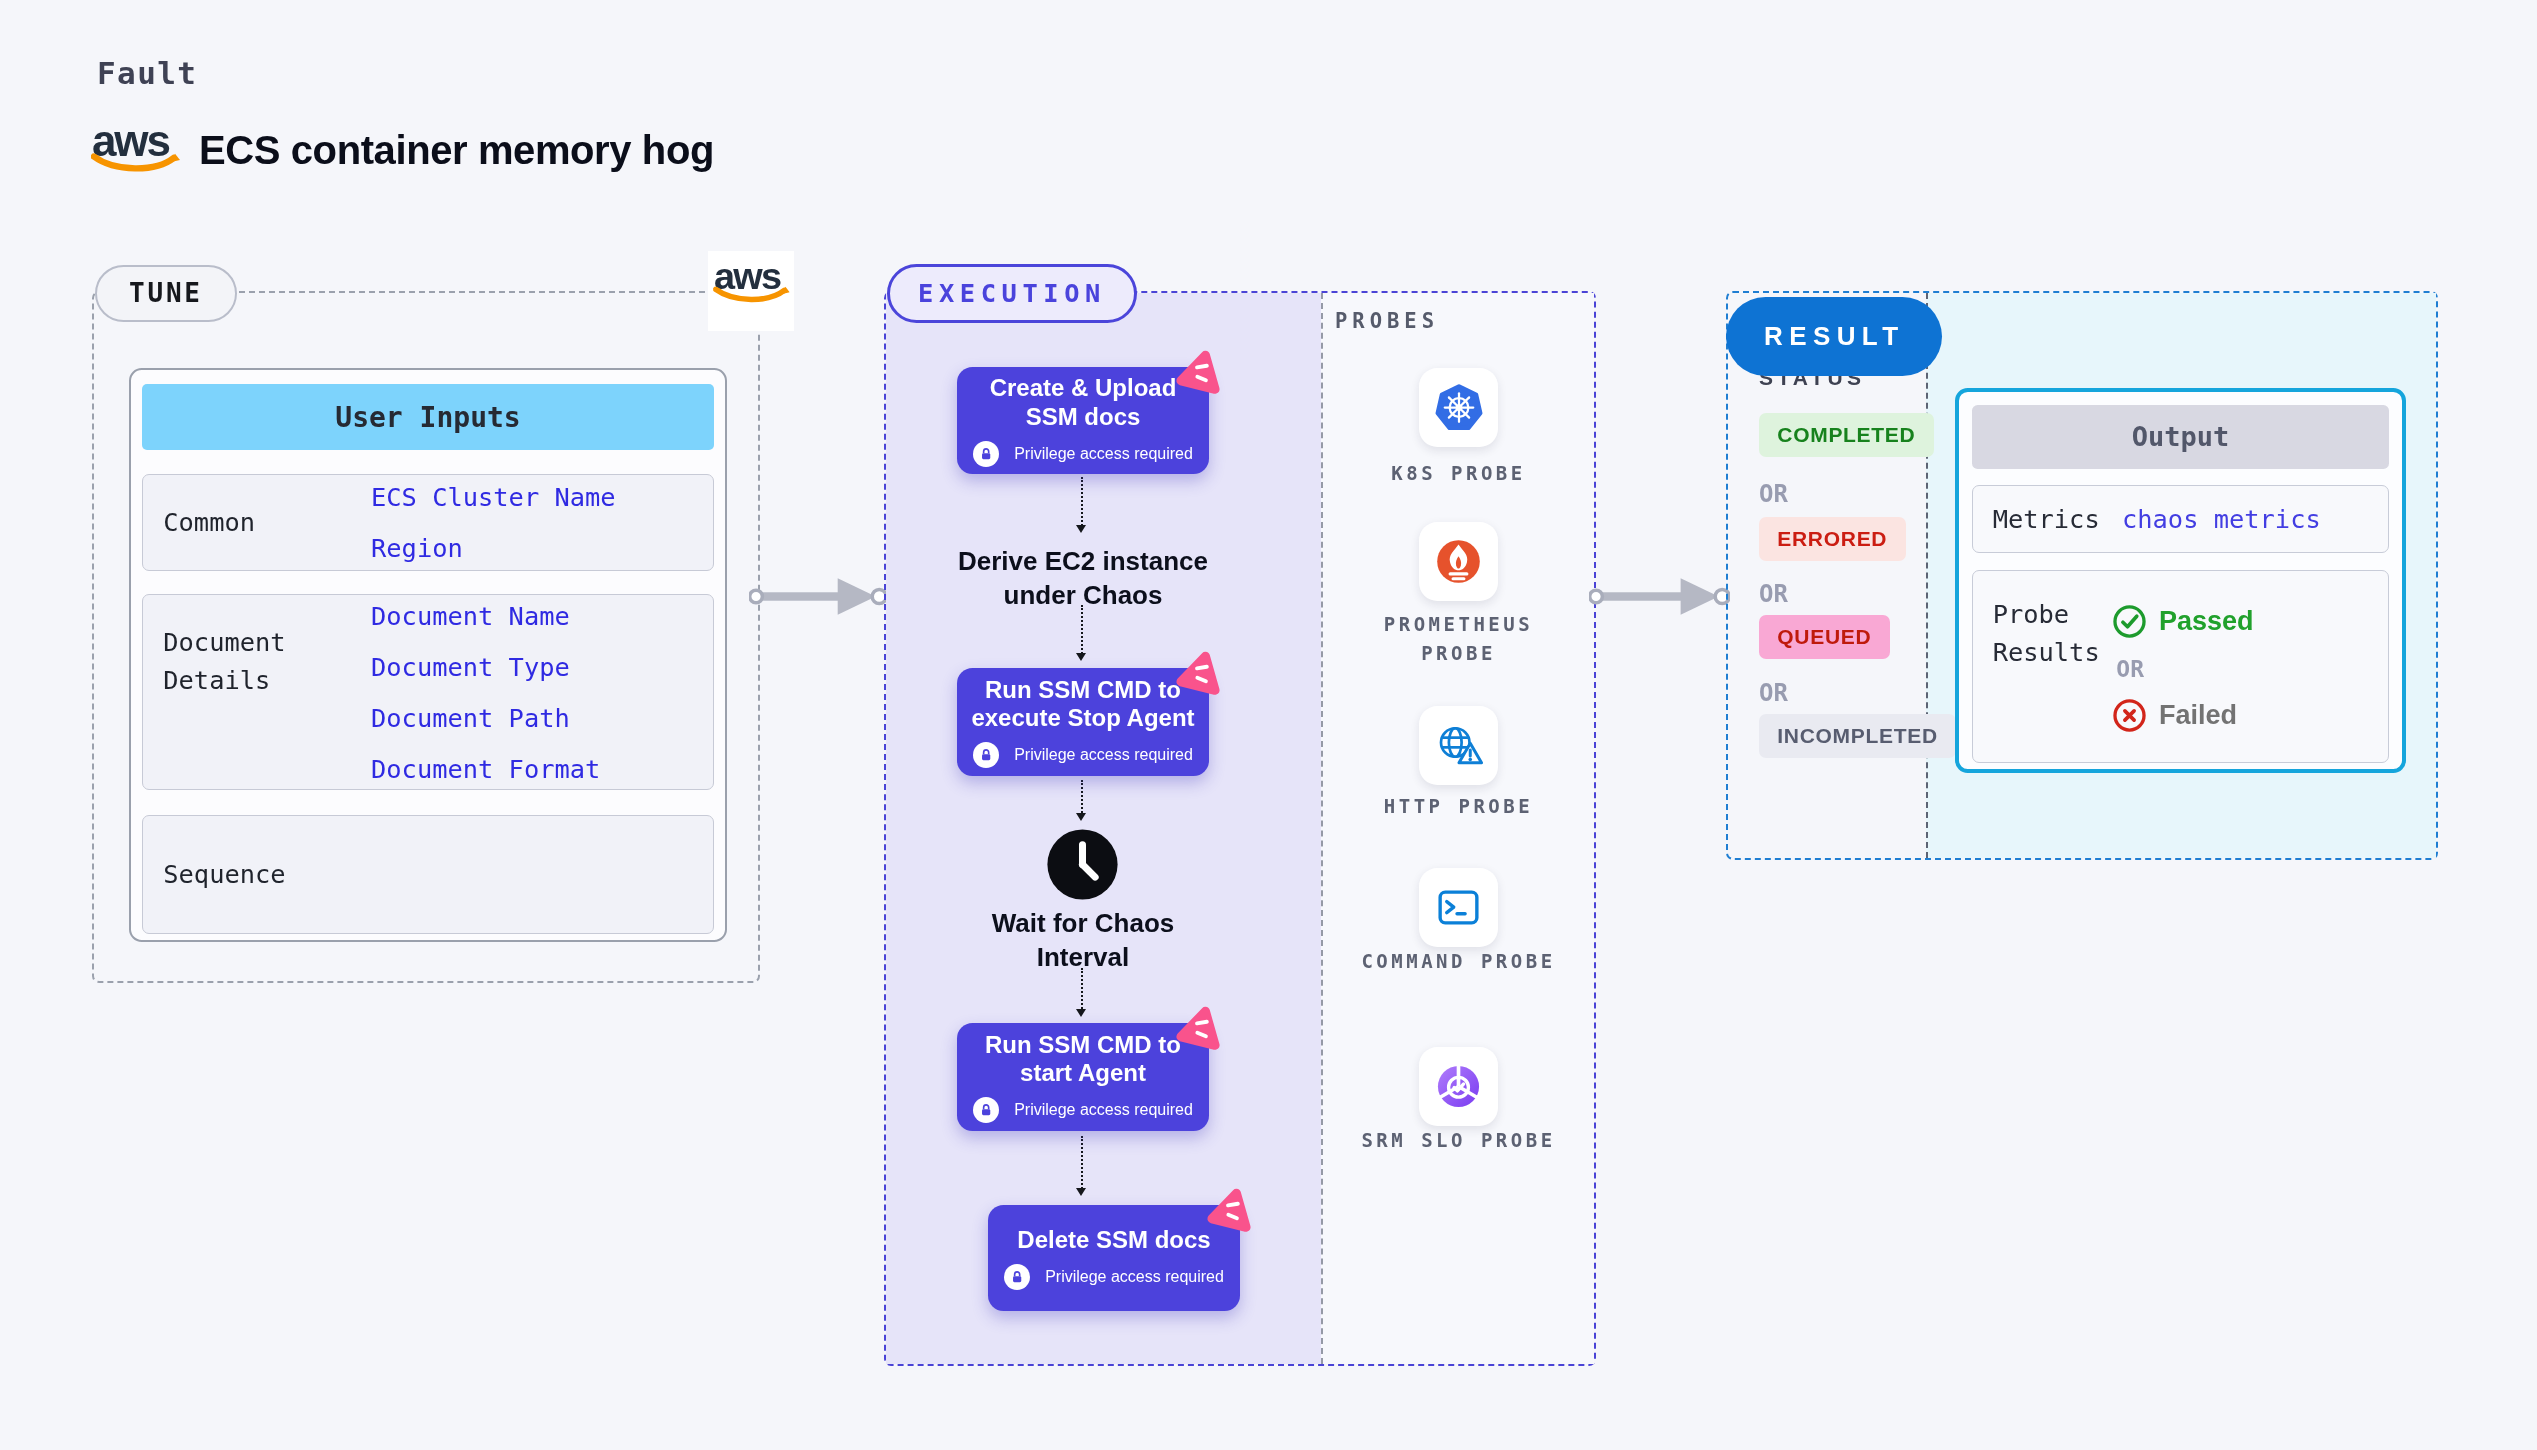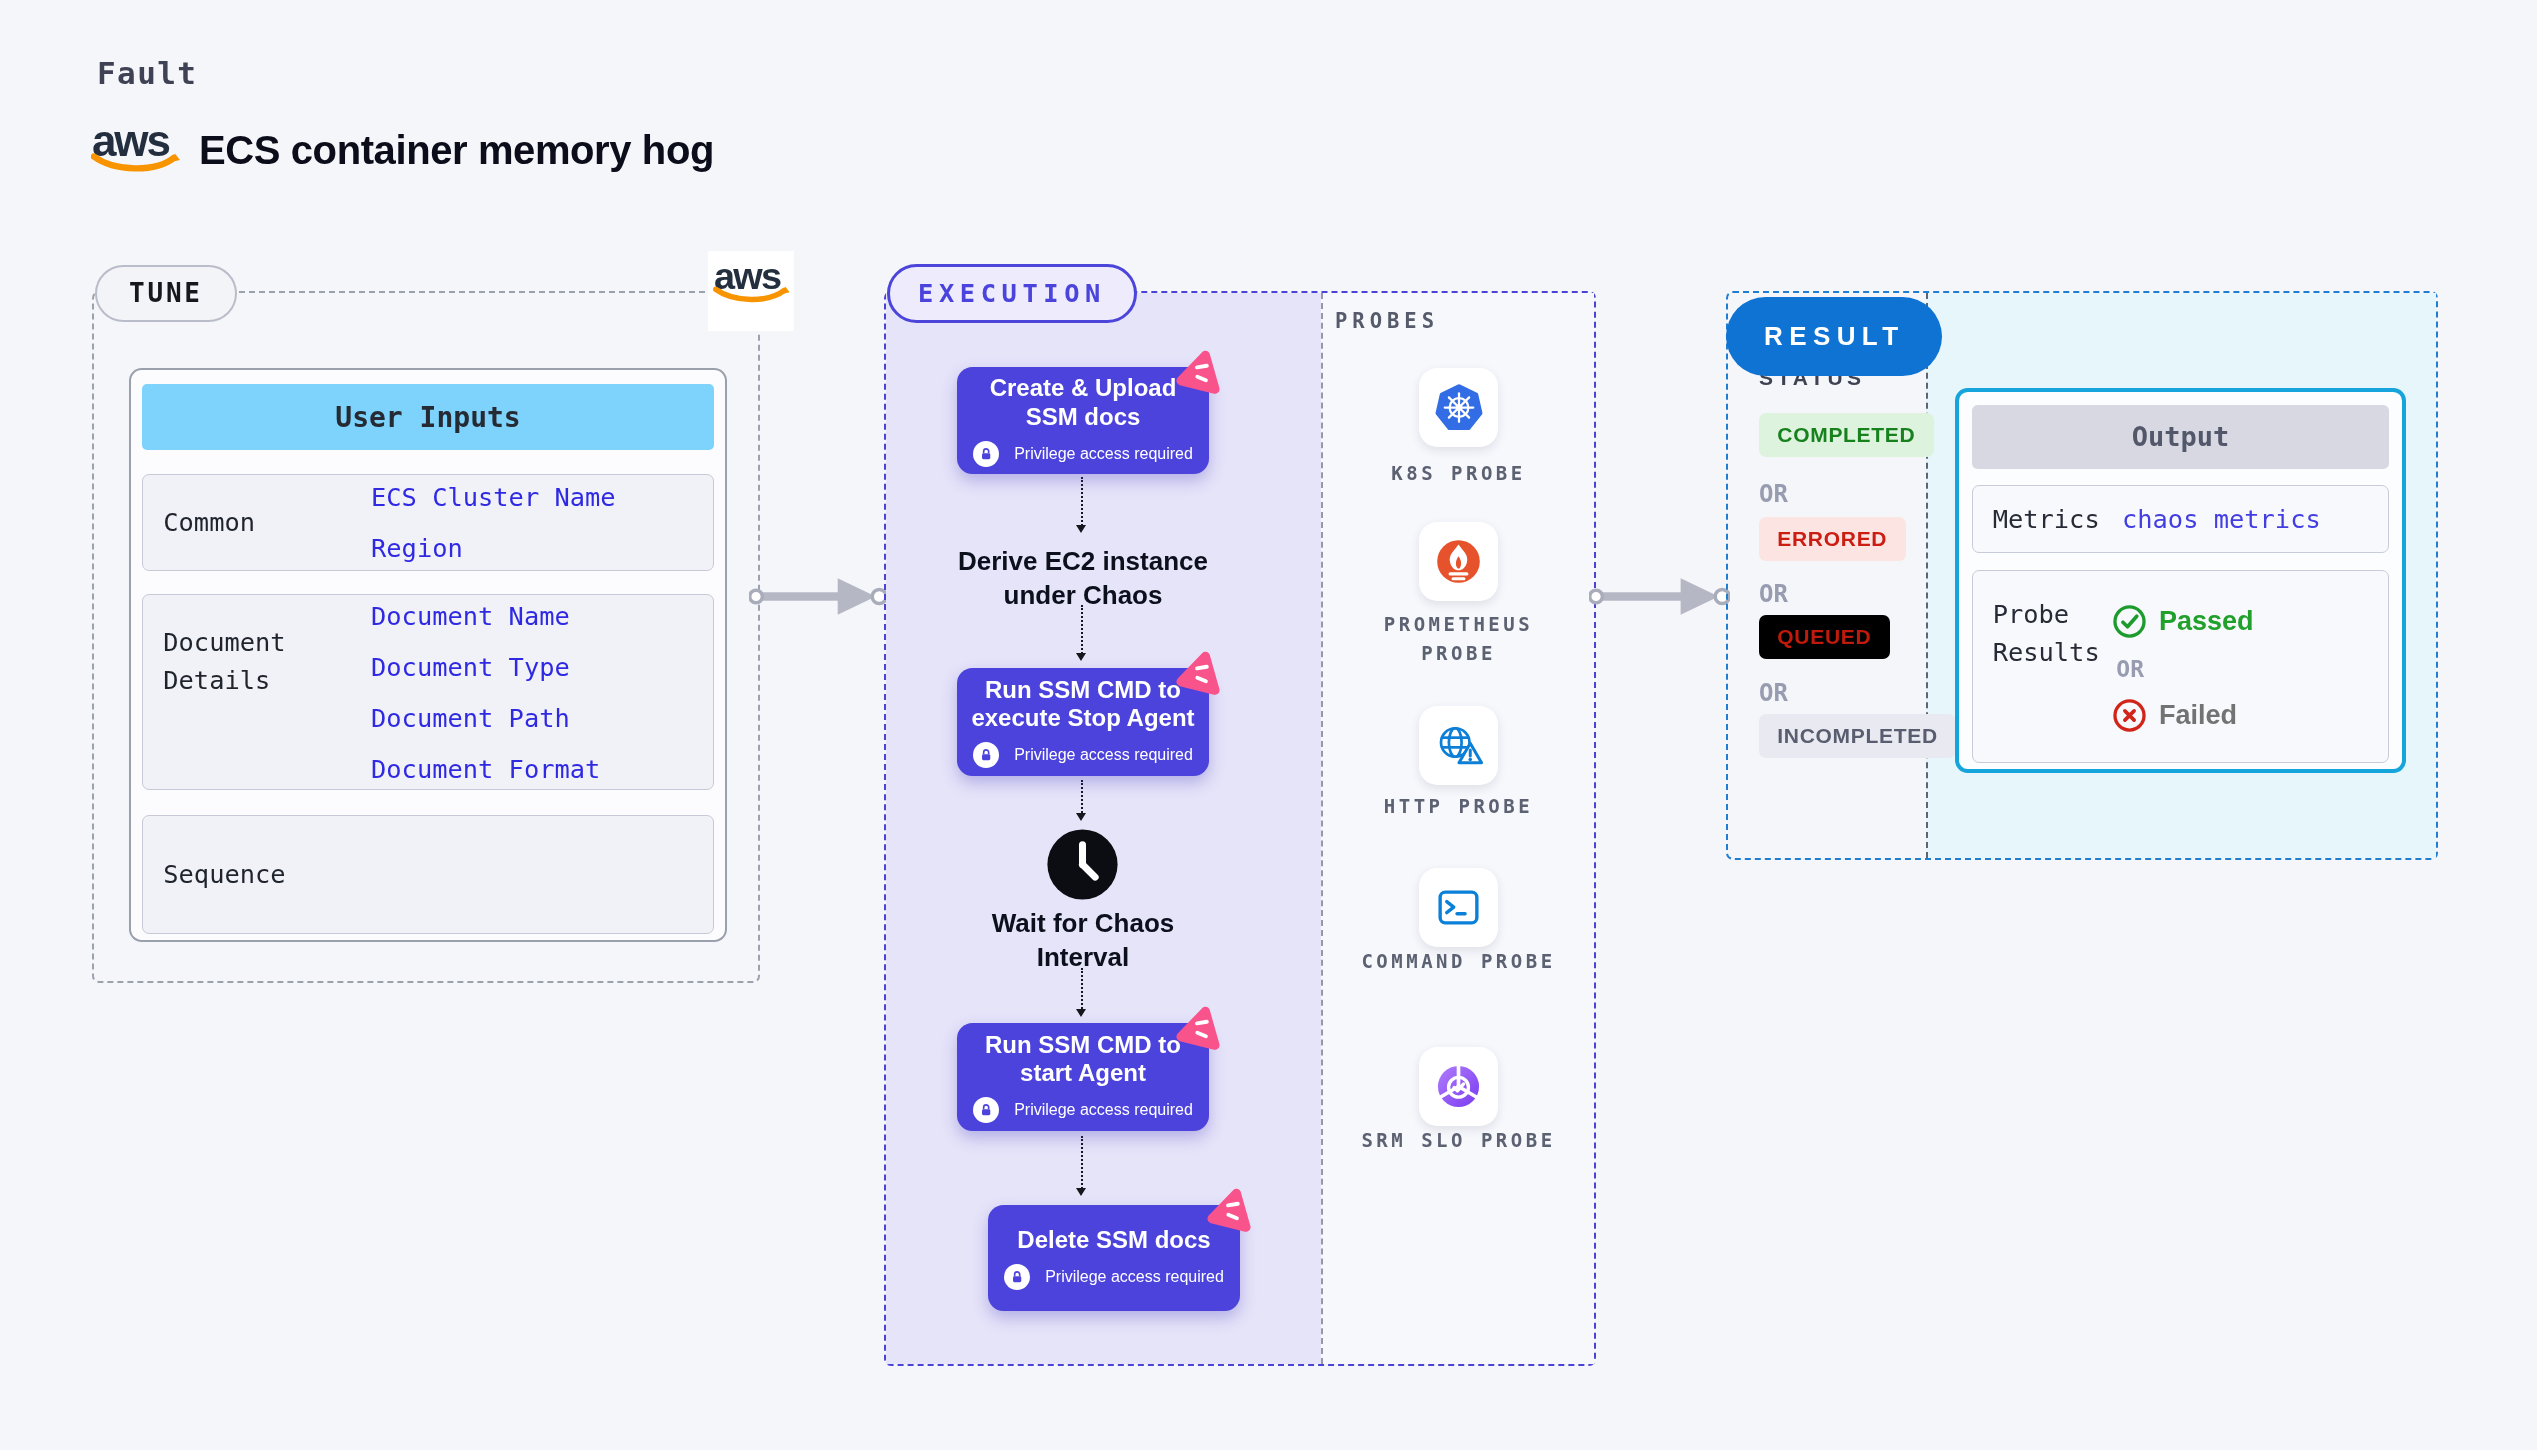--- a/index.html
+++ b/index.html
@@ -76,21 +76,21 @@
                 display:flex; align-items:center; justify-content:center; }
   .probe-name { position:absolute; left:1349px; width:219px; text-align:center; font-size:19px;
                 color:#5d6273; letter-spacing:3.5px; line-height:1.55; font-weight:700; }
   
   .status-label { position:absolute; left:1759px; top:366px; font-size:21px; font-weight:700;
                   color:#3e4252; letter-spacing:4.2px; }
   .badge { position:absolute; left:1759px; padding:10px 18.3px; border-radius:7px;
            font-size:21px; font-weight:700; letter-spacing:0.7px; }
   .badge-completed { background:#def3dd; color:#17821d; }
   .badge-errored { background:#fbe4e1; color:#cb1d12; }
-  .badge-queued { background:#000000; color:#bf1a0c; }
+  .badge-queued { background:#f9a8d4; color:#bf1a0c; }
   .badge-incompleted { background:#e9eaf1; color:#585d70; }
   .or-sep { position:absolute; left:1759px; font-size:24px; color:#989cb0; font-weight:700; }
   
   .output-card { position:absolute; left:1955px; top:388px; width:451px; height:385px;
                  background:#fcfdff; border:4.2px solid #15a5dc; border-radius:12.7px; z-index:2; }
   .output-header { position:absolute; left:12.7px; right:12.7px; top:12.7px; height:64px; background:#d8d8e2;
                    border-radius:5.6px; display:flex; align-items:center; justify-content:center;
                    font-size:27px; font-weight:700; color:#52576a; }
   .out-row { position:absolute; left:12.7px; right:12.7px; background:#f8f9fc;
              border:1.4px solid #c8ccd8; border-radius:7px; display:flex; }

